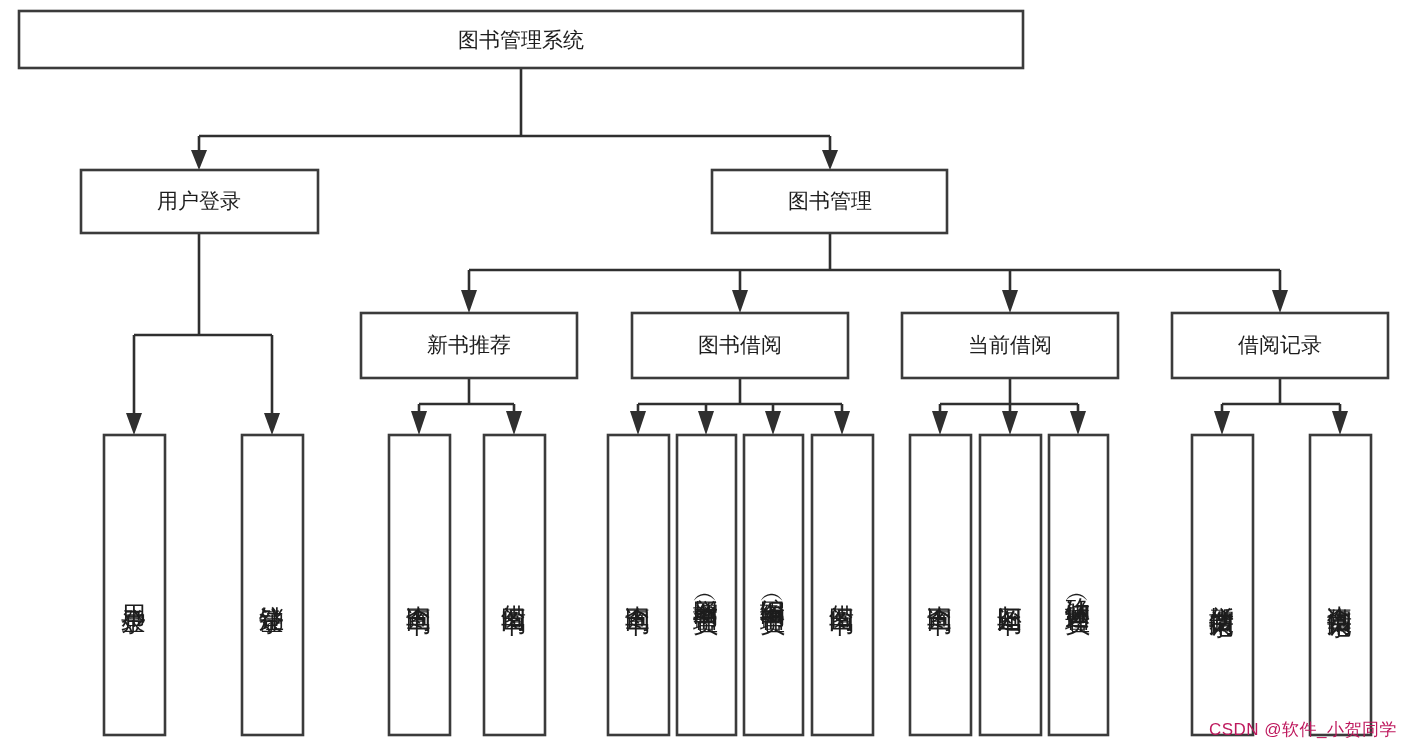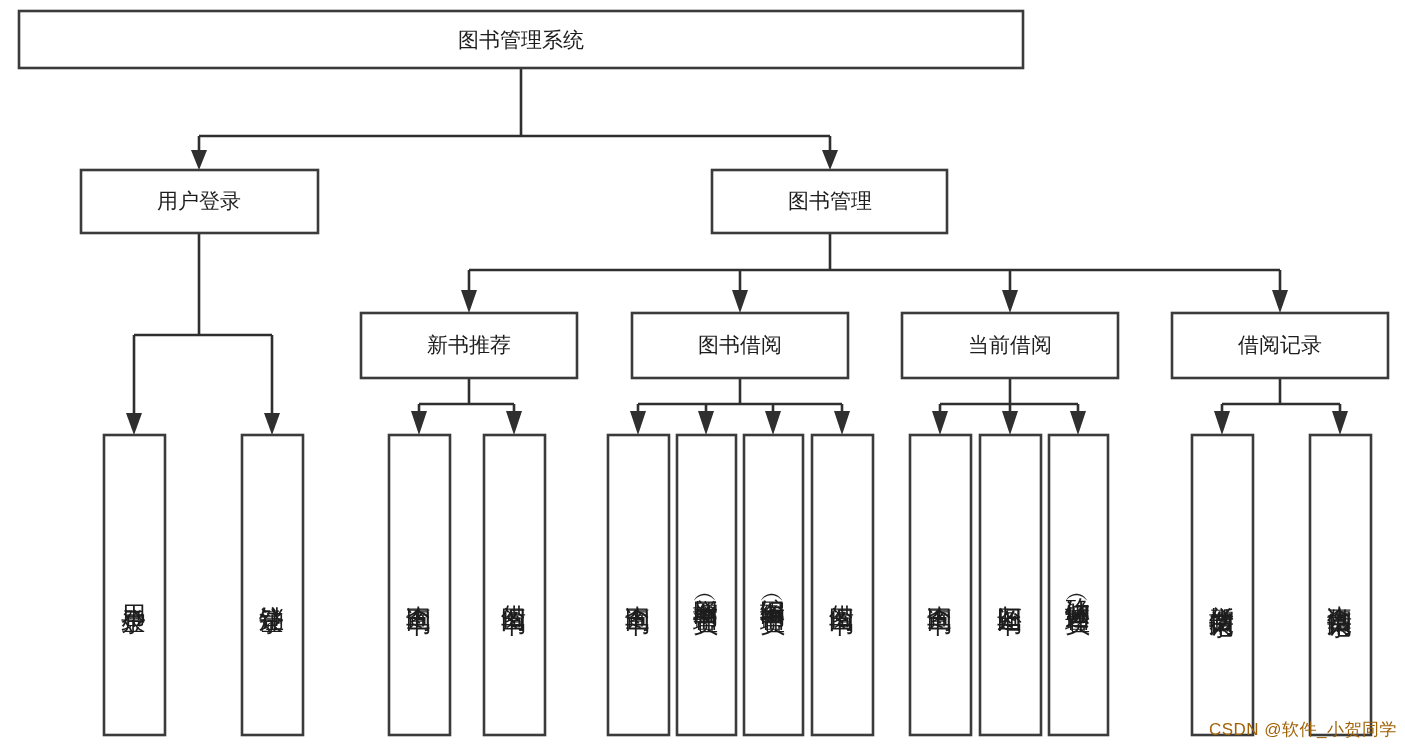--- a/index.html
+++ b/index.html
@@ -57,21 +57,21 @@
     text-orientation: upright;
     letter-spacing: 2px;
     dominant-baseline: central;
   }
   .watermark {
     position: absolute;
     right: 8px;
     bottom: 6px;
     font-family: "Liberation Sans", "DejaVu Sans", sans-serif;
     font-size: 17px;
-    color: #a16207;
+    color: #be185d;
     letter-spacing: 0.5px;
     white-space: nowrap;
     user-select: none;
   }
 </style>
 </head>
 <body>
 
 <div id="diagram-root">
 

